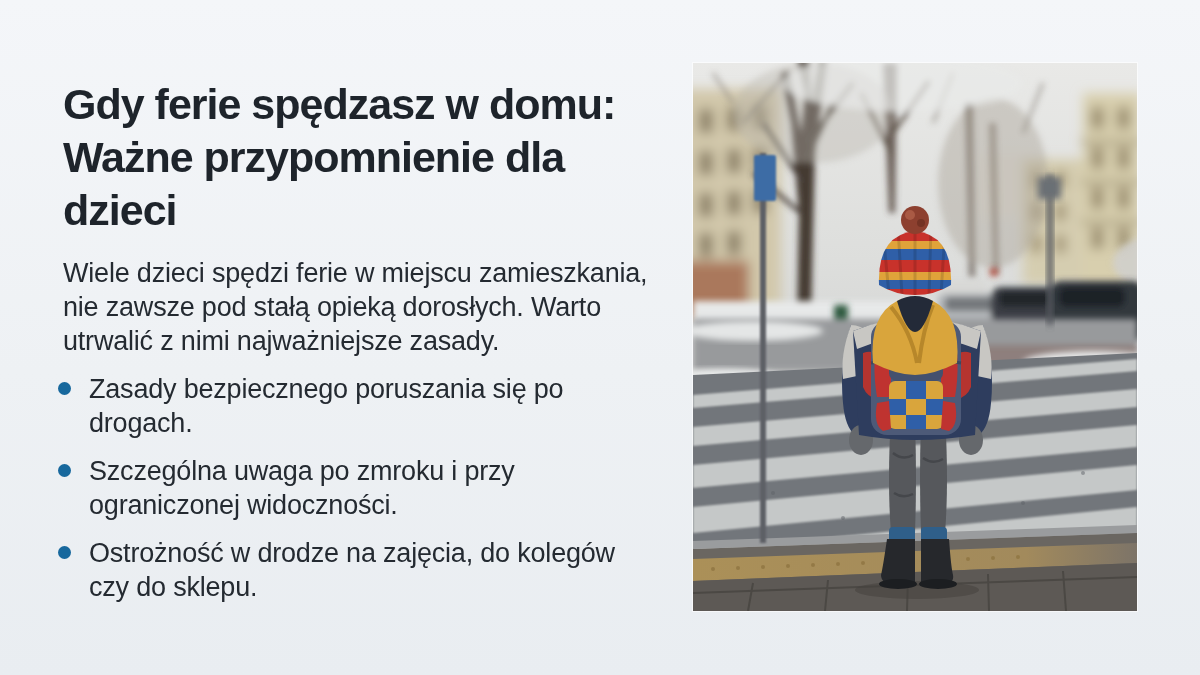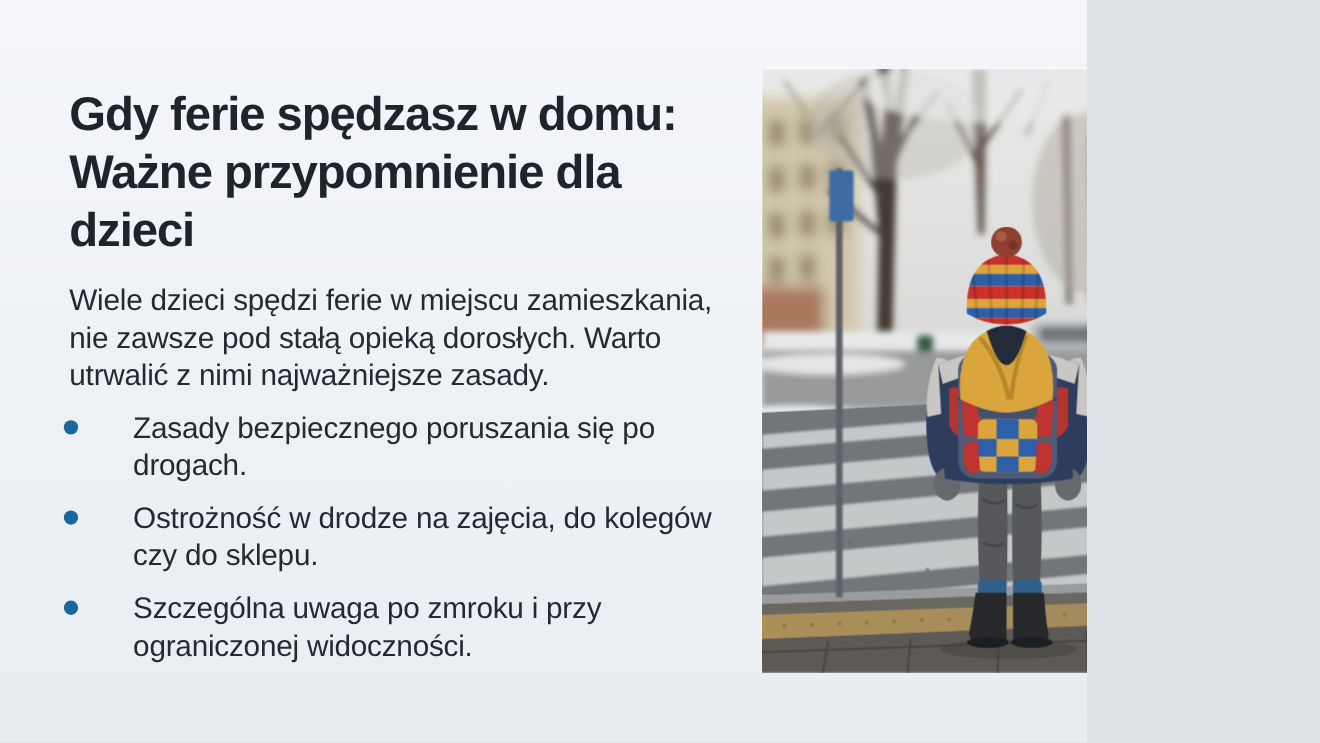--- a/index.html
+++ b/index.html
@@ -1,36 +1,36 @@
 <!DOCTYPE html>
 <html><head>
 <meta charset="utf-8">
 <style>
   html,body{margin:0;padding:0;background:#dfe3e8;}
   .slide{
-    position:relative;width:988px;height:675px;overflow:hidden;
+    position:relative;width:1200px;height:675px;overflow:hidden;
     background:linear-gradient(180deg,#f4f6f9 0%,#eef1f4 55%,#e9edf1 100%);
     font-family:"Liberation Sans","DejaVu Sans",sans-serif;
   }
   .text-col{position:absolute;left:63px;top:78px;width:645px;}
   .slide-title{
     margin:0;font-weight:700;font-size:43px;line-height:53px;letter-spacing:-1px;
     color:#1e242b;white-space:pre-line;
   }
   .slide-intro{
     margin:19px 0 0 0;font-size:27px;line-height:34px;letter-spacing:-0.2px;
     color:#242a31;white-space:pre-line;
   }
   .bullet-list{list-style:none;margin:13px 0 0 0;padding:0;}
   .bullet-item{display:flex;align-items:flex-start;margin-top:14px;}
   .bullet-dot{
     flex:0 0 13px;width:13px;height:13px;border-radius:50%;
     background:#17689d;margin:10px 18px 0 -5px;
   }
-  .bullet-text{font-size:27px;line-height:34px;letter-spacing:-0.2px;color:#242a31;white-space:pre-line;margin-left:32px;}
+  .bullet-text{font-size:27px;line-height:34px;letter-spacing:-0.2px;color:#242a31;white-space:pre-line;}
   .photo{
     position:absolute;left:693px;top:63px;width:444px;height:548px;margin:0;
     box-shadow:0 0 0 1px rgba(255,255,255,0.6);
   }
   .photo svg{display:block;}
 </style>
 </head>
 <body>
 
 <div class="slide">
@@ -43,27 +43,27 @@
 nie zawsze pod stałą opieką dorosłych. Warto
 utrwalić z nimi najważniejsze zasady.</p>
     <ul class="bullet-list">
       <li class="bullet-item">
         <span class="bullet-dot"></span>
         <span class="bullet-text">Zasady bezpiecznego poruszania się po
 drogach.</span>
       </li>
       <li class="bullet-item">
         <span class="bullet-dot"></span>
-        <span class="bullet-text">Ostrożność w drodze na zajęcia, do kolegów
-czy do sklepu.</span>
+        <span class="bullet-text">Szczególna uwaga po zmroku i przy
+ograniczonej widoczności.</span>
       </li>
       <li class="bullet-item">
         <span class="bullet-dot"></span>
-        <span class="bullet-text">Szczególna uwaga po zmroku i przy
-ograniczonej widoczności.</span>
+        <span class="bullet-text">Ostrożność w drodze na zajęcia, do kolegów
+czy do sklepu.</span>
       </li>
     </ul>
   </div>
 
   <figure class="photo">
     <svg viewBox="0 0 444 548" width="444" height="548" xmlns="http://www.w3.org/2000/svg">
       <defs>
         <filter id="b6" x="-20%" y="-20%" width="140%" height="140%">
             <feGaussianBlur stdDeviation="6"></feGaussianBlur>
           </filter>

